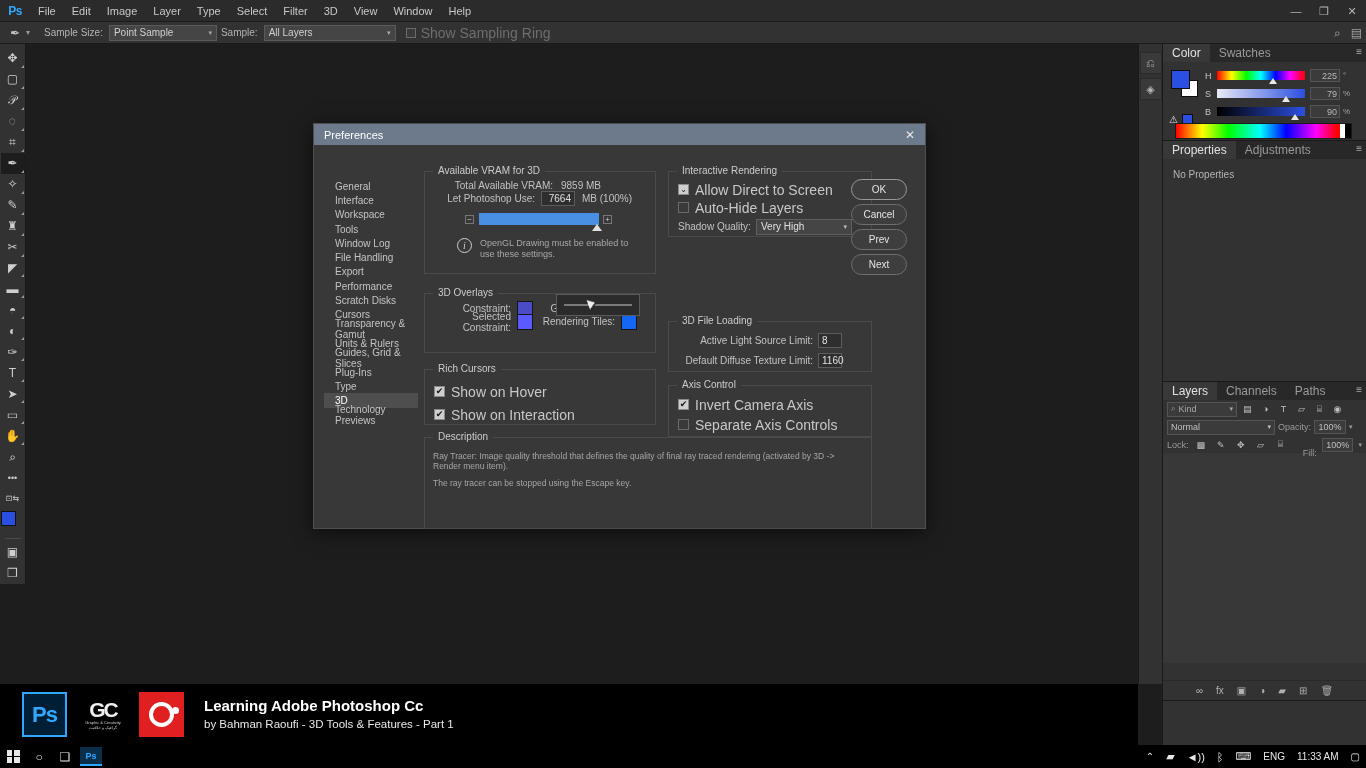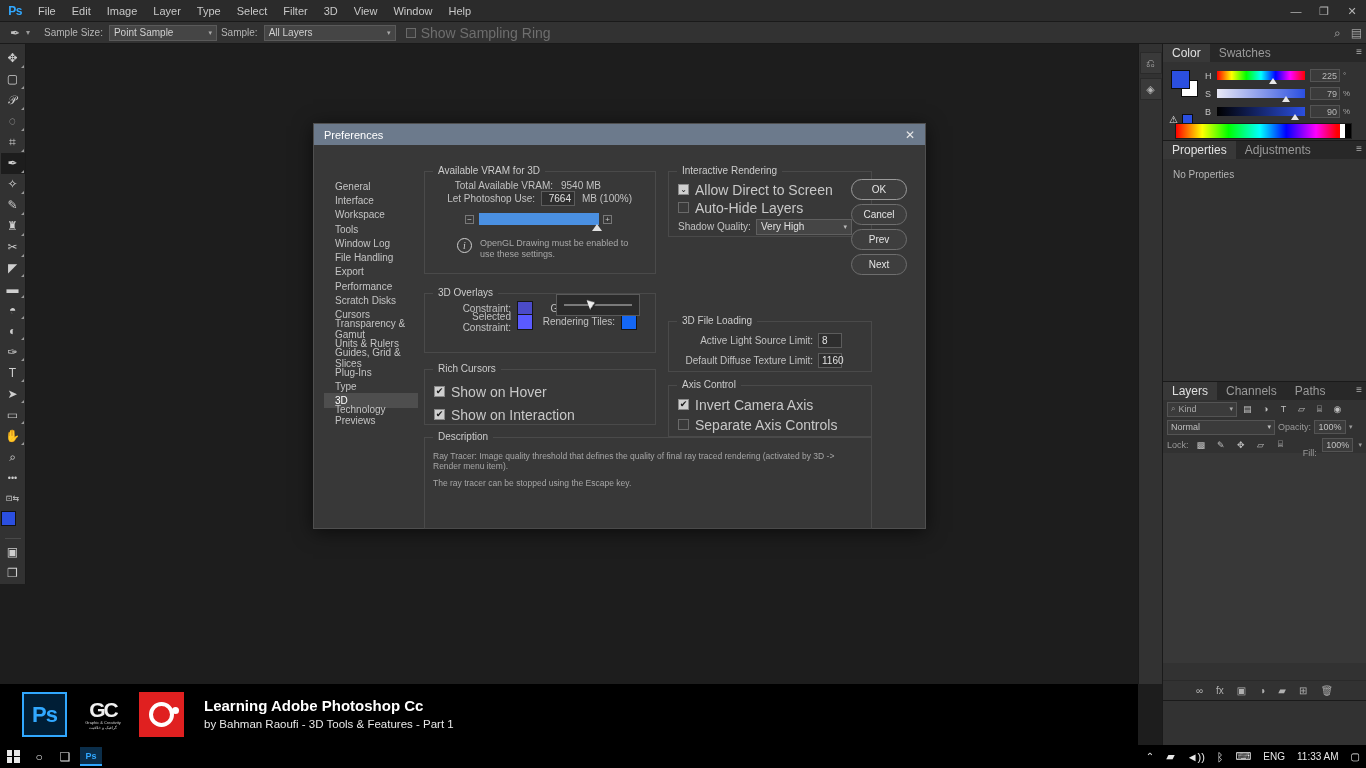--- a/index.html
+++ b/index.html
@@ -579,21 +579,21 @@
         <div class="nav-item active">3D</div>
         <div class="nav-item">Technology Previews</div>
       </div>
 
       <div class="dlg-main">
 
         <div class="group" style="left:6px; top:18px; width:232px; height:103px;">
           <div class="group-title">Available VRAM for 3D</div>
           <div class="fld-row" style="padding:10px 8px 0 0;">
             <span class="fld-label" style="width:128px;">Total Available VRAM:</span>
-            <span class="static-val" style="margin-left:8px;">9540 MB</span>
+            <span class="static-val" style="margin-left:8px;">9859 MB</span>
           </div>
           <div class="fld-row" style="padding:2px 8px 0 0;">
             <span class="fld-label" style="width:110px;">Let Photoshop Use:</span>
             <span class="txtbox" style="width:34px; margin-left:6px; text-align:right;">7664</span>
             <span class="static-val" style="margin-left:7px;">MB (100%)</span>
           </div>
           <div class="vram-slider" style="margin:6px 0 0 40px; width:150px;">
             <span class="vr-minus" style="left:0;">−</span>
             <span class="vr-fill"></span>
             <span class="vr-thumb"></span>

